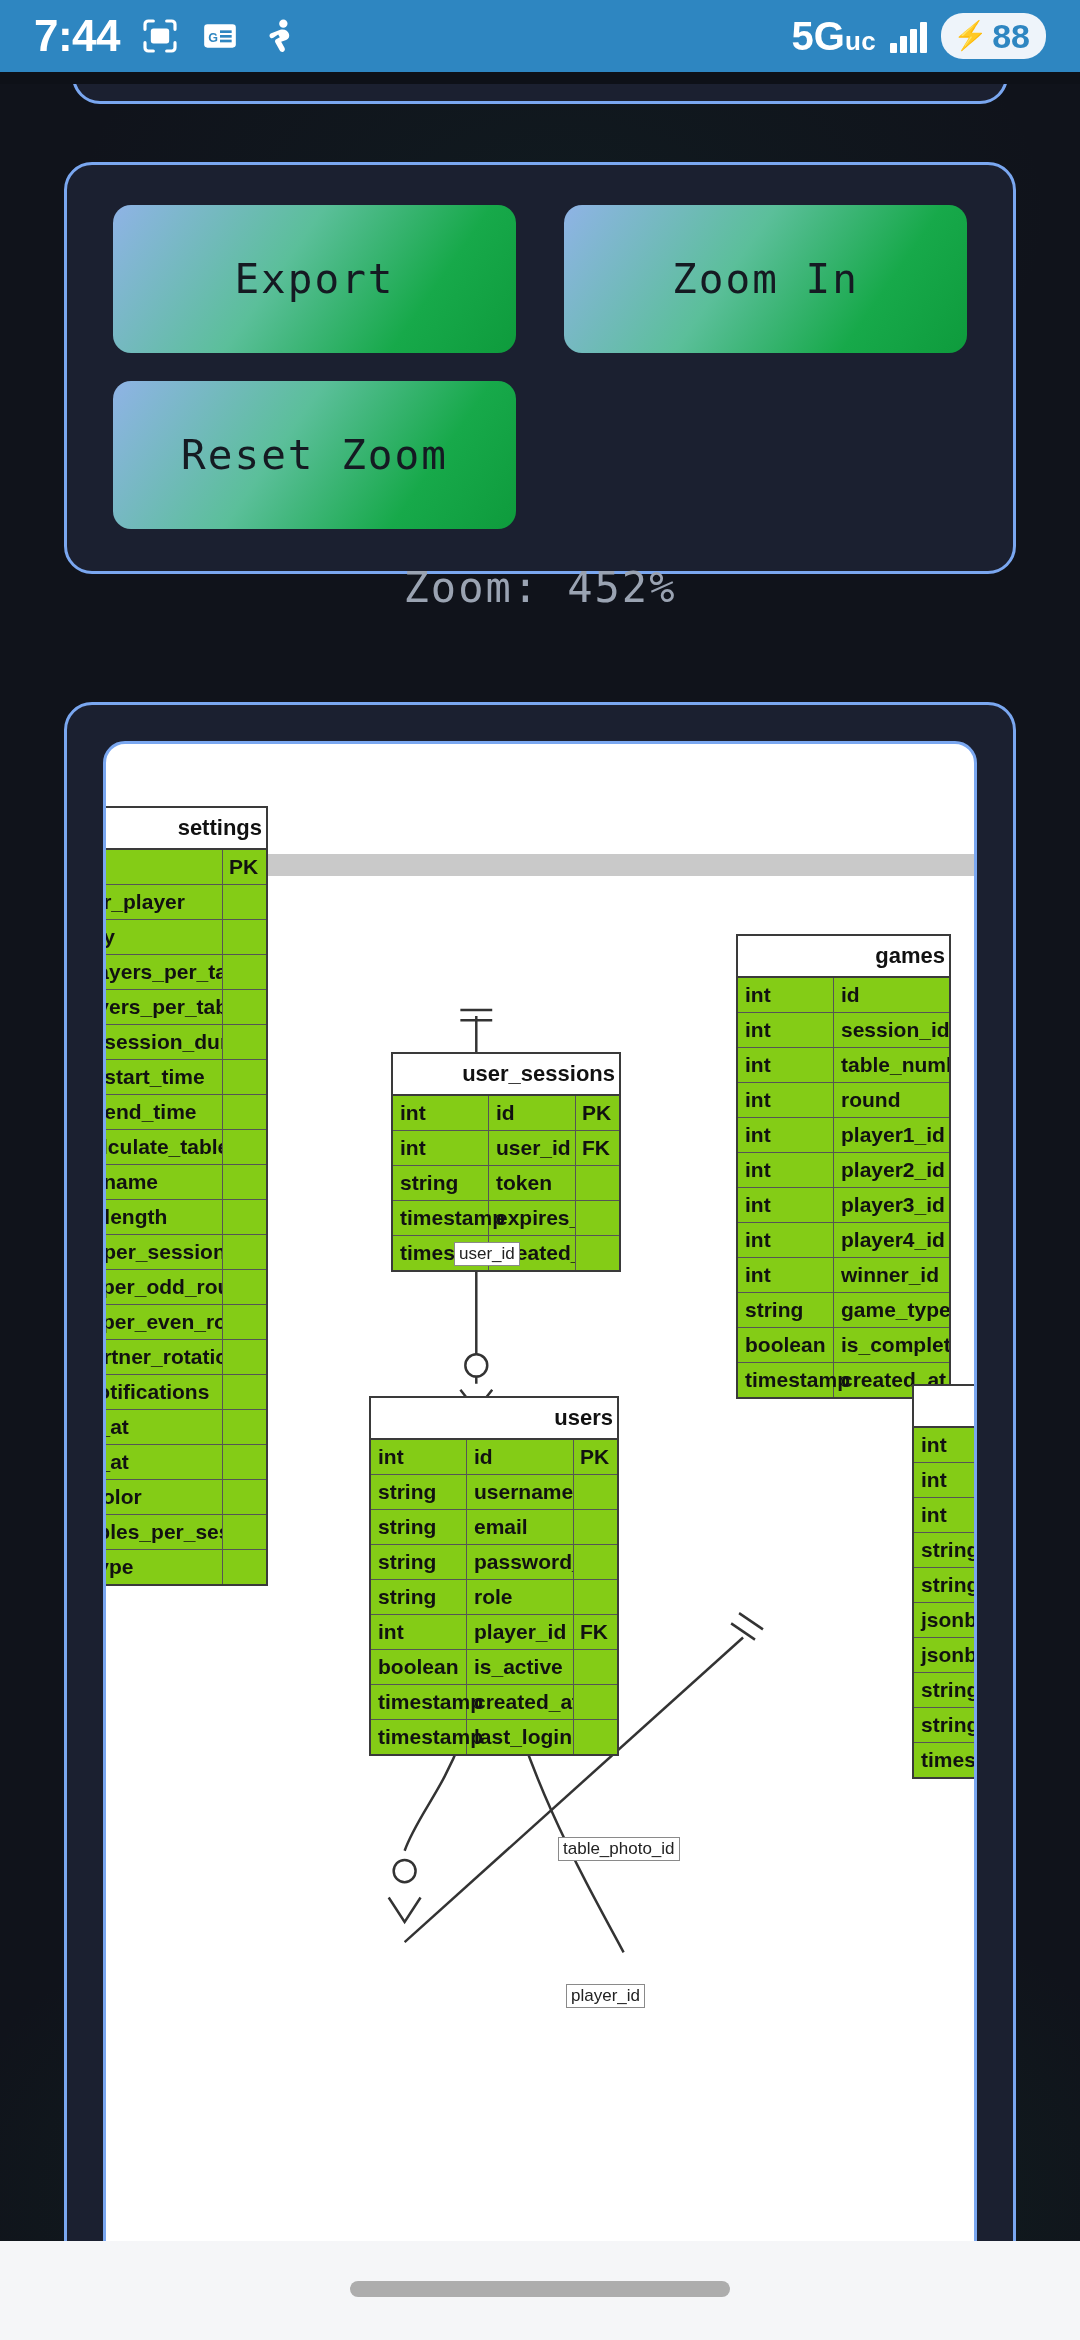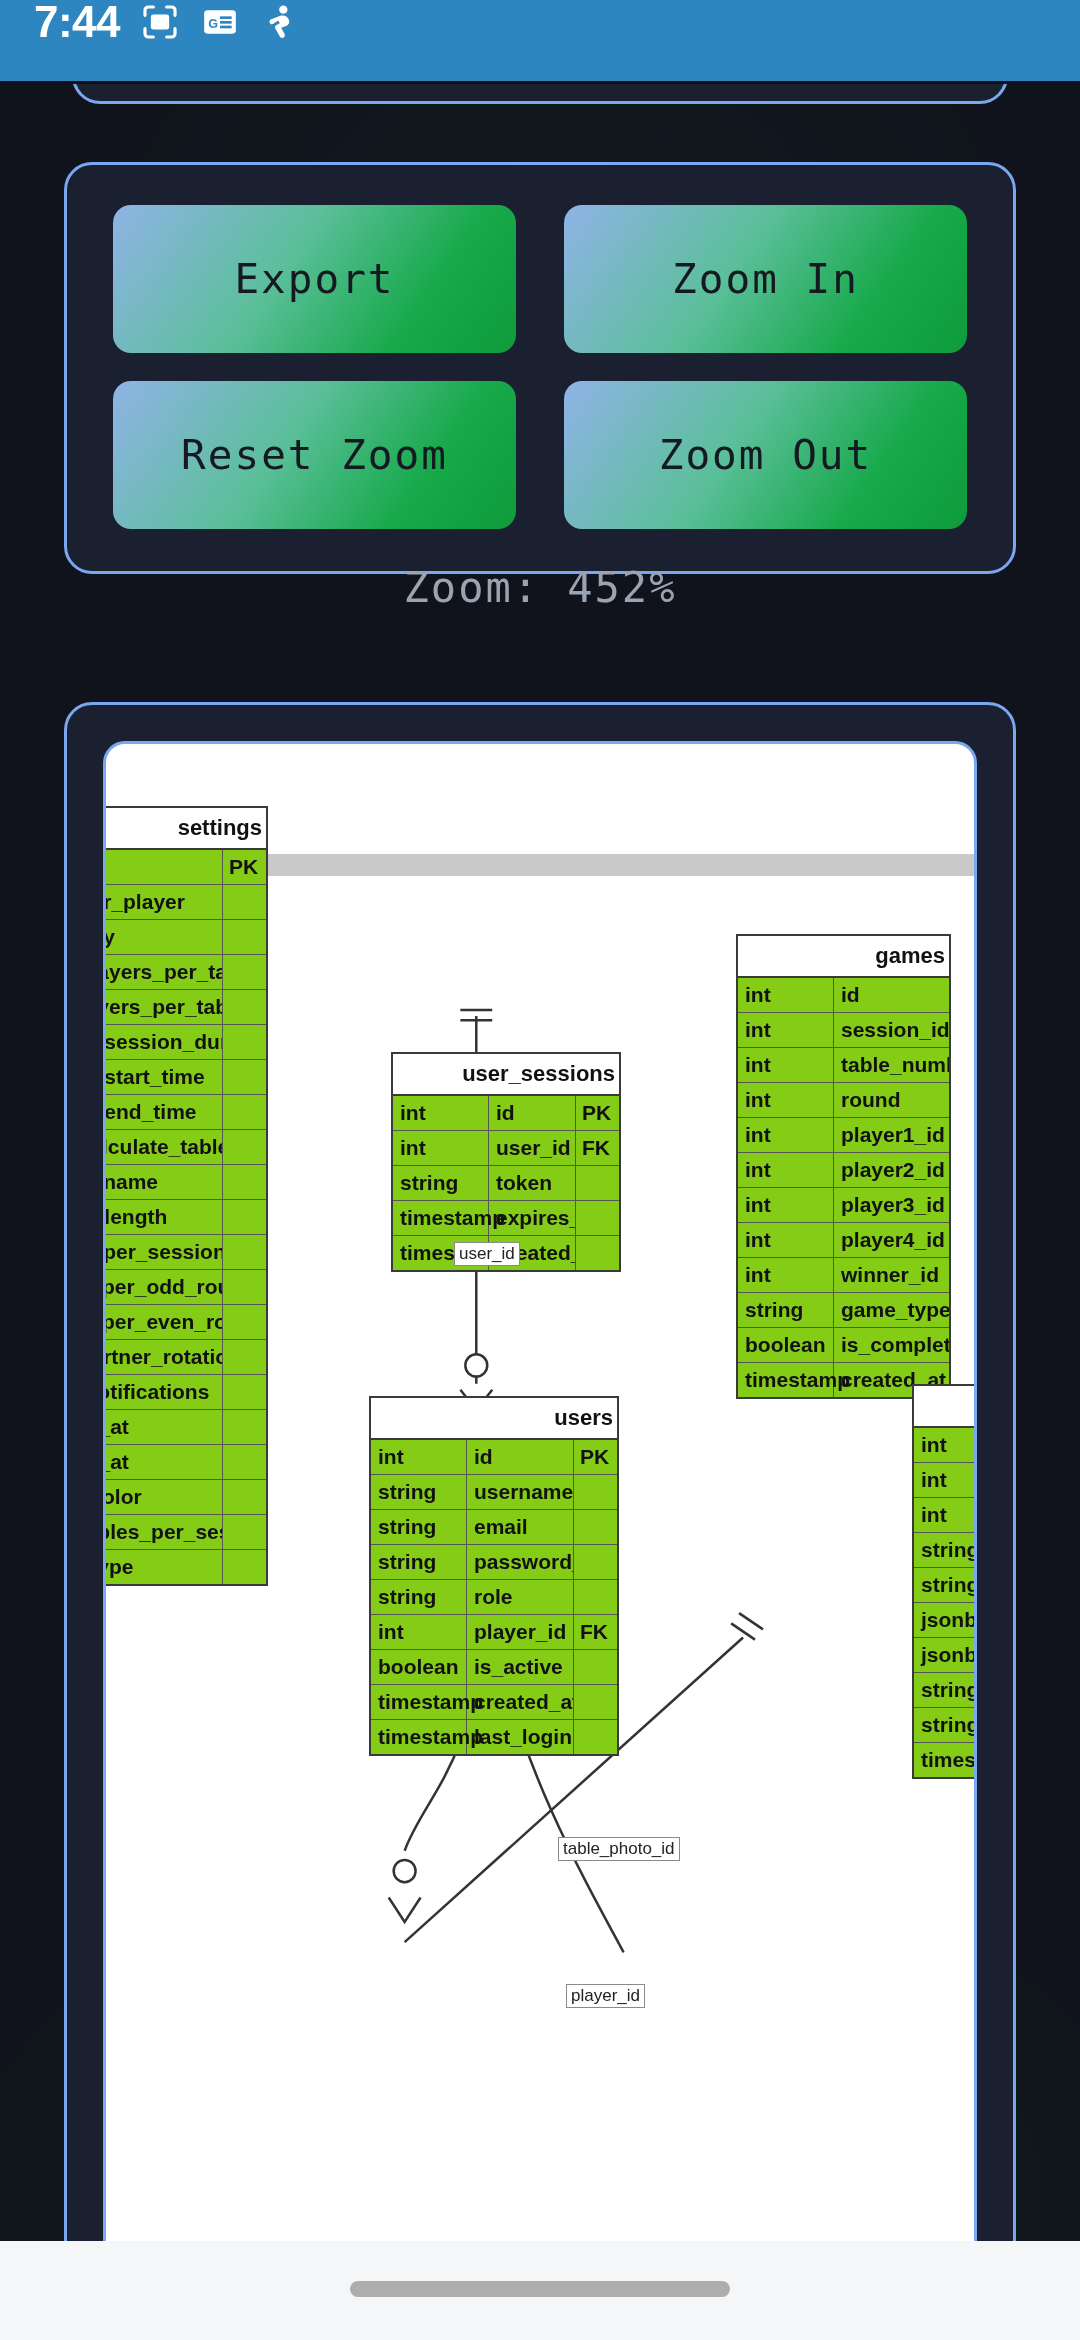--- a/index.html
+++ b/index.html
@@ -6,22 +6,22 @@
   html, body {
     width: 1080px; height: 2340px;
     background: #f5f6f8;
     font-family: "Liberation Sans", sans-serif;
     overflow: hidden;
   }
   .phone { position: relative; width: 1080px; height: 2340px; background: #0e1118; }
 
   
   .statusbar {
-    position: absolute; top: 0; left: 0; width: 1080px; height: 81px;
-    background: #2e86c1; display: flex; align-items: flex-start;
+    position: absolute; top: 0; left: 0; width: 1080px; height: 72px;
+    background: #2e86c1; display: flex; align-items: center;
     padding: 0 34px; z-index: 50;
   }
   .sb-left { display: flex; align-items: center; gap: 20px; }
   .sb-time { color:#fff; font-size: 44px; font-weight: 600; letter-spacing: -.5px; line-height:1; }
   .sb-right { margin-left: auto; display: flex; align-items: center; gap: 14px; }
   .sb-net { color: #fff; font-size: 40px; font-weight: 600; line-height: 1; display:flex; align-items:baseline; }
   .sb-net .sm { font-size: 26px; font-weight: 600; letter-spacing: .5px; }
   .bars { display: flex; align-items: flex-end; gap: 3px; height: 34px; }
   .bars i { display:block; width: 7px; background: #fff; border-radius: 1px; }
   .bars i:nth-child(1){height:10px} .bars i:nth-child(2){height:17px}
@@ -138,32 +138,47 @@
           <rect x="12" y="14.2" width="7" height="1.6" fill="#2e86c1"></rect>
         </svg>
       </span>
       <span>
         <svg class="ic" viewBox="0 0 24 24" fill="#fff">
           <circle cx="14" cy="4.6" r="2.5"></circle>
           <path d="M12.2 8.2c2.6-.6 4.6.6 5.2 2.6.5 1.8-.3 3-1.7 3.6l-3 1.1 2 3.6c.5.9.2 1.9-.7 2.3-.8.4-1.8 0-2.2-.8l-2.6-4.7c-.4-.8-.2-1.6.5-2l2.2-1.2-1-1.6-2.9 2c-.7.5-1.7.3-2.1-.5-.4-.7-.2-1.6.5-2.1z"></path>
         </svg>
       </span>
     </div>
+    <div class="sb-right">
+      <span class="sb-net">
+        <span>5G</span>
+          <span class="sm">uc</span>
+      </span>
+      <span class="bars">
+          <i></i>
+          <i></i>
+          <i></i>
+          <i></i>
+        </span>
+      <span class="batt">
+        <span class="bolt">⚡</span>
+        <span class="pct">88</span>
+      </span>
+    </div>
   </div>
 
   <div class="app">
 
     <div class="card card-peek"></div>
 
     <div class="card controls">
       <div class="btn-grid">
         <button class="gbtn">Export</button>
         <button class="gbtn">Zoom In</button>
         <button class="gbtn">Reset Zoom</button>
-        <button class="gbtn">Zoom Out</button>
       </div>
       <div class="zoom-label">Zoom:  452%</div>
     </div>
 
     <div class="card diagram-card">
       <div class="canvas">
         <div class="gray-band"></div>
 
         <svg class="links" viewBox="0 0 872 1560" preserveAspectRatio="none">
           <g stroke="#333" stroke-width="2.5" fill="none">

